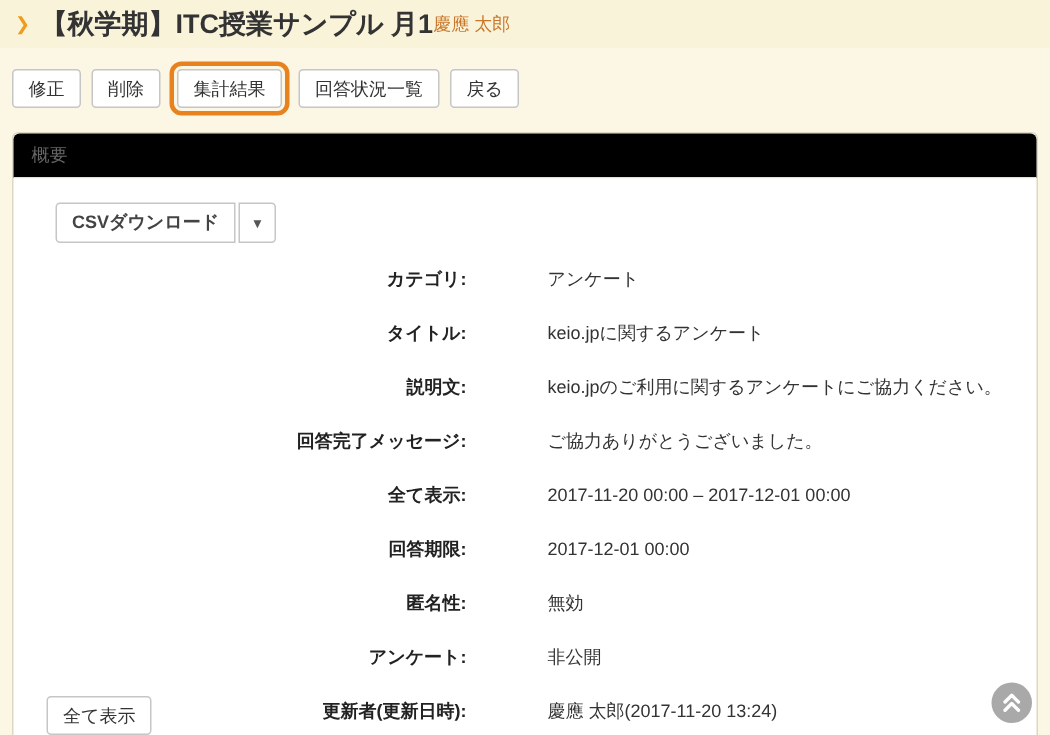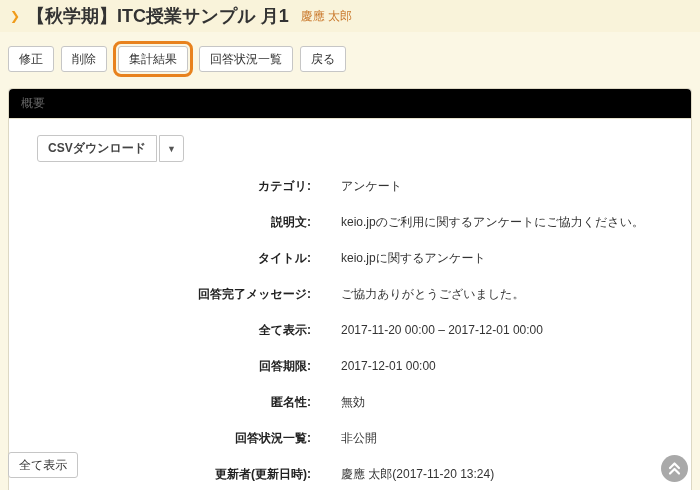--- a/index.html
+++ b/index.html
@@ -27,21 +27,21 @@
     line-height: 1;
   }
   .page-title {
     font-size: 18px;
     font-weight: bold;
     color: #333;
   }
   .user-name {
     font-size: 12px;
     color: #c9782b;
-    margin-left: 12px;
+    margin-left: 0;
   }
 
   
   .toolbar {
     display: flex;
     gap: 7px;
     padding: 14px 8px 10px 8px;
     align-items: center;
   }
   .btn {
@@ -101,43 +101,45 @@
     color: #555;
     line-height: 1;
   }
 
   
   .fields { margin-top: 16px; }
   .field-row {
     display: flex;
     align-items: baseline;
     margin-bottom: 19px;
+    gap: 24px;
   }
   .field-row:last-child { margin-bottom: 12px; }
   .field-label {
     width: 282px;
     text-align: right;
     font-size: 12px;
     font-weight: bold;
     color: #222;
     flex-shrink: 0;
   }
   .field-value {
     margin-left: 30px;
     font-size: 12px;
     color: #333;
   }
 
   
   .footer {
     position: absolute;
     left: 8px;
-    bottom: 12px;
+    bottom: 0;
     display: flex;
     gap: 22px;
+    padding-left: 23px;
   }
   .scrolltop {
     position: absolute;
     right: 12px;
     bottom: 8px;
     width: 27px;
     height: 27px;
     border-radius: 50%;
     background: #a9a9a9;
     border: none;
@@ -173,45 +175,45 @@
       <button class="btn csv-main">CSVダウンロード</button>
       <button class="btn csv-caret"><span class="caret">▼</span></button>
     </div>
 
     <div class="fields">
       <div class="field-row">
         <div class="field-label">カテゴリ:</div>
         <div class="field-value">アンケート</div>
       </div>
       <div class="field-row">
+        <div class="field-label">タイトル:</div>
+        <div class="field-value">keio.jpに関するアンケート</div>
+      </div>
+      <div class="field-row">
         <div class="field-label">説明文:</div>
         <div class="field-value">keio.jpのご利用に関するアンケートにご協力ください。</div>
       </div>
       <div class="field-row">
-        <div class="field-label">タイトル:</div>
-        <div class="field-value">keio.jpに関するアンケート</div>
-      </div>
-      <div class="field-row">
         <div class="field-label">回答完了メッセージ:</div>
         <div class="field-value">ご協力ありがとうございました。</div>
       </div>
       <div class="field-row">
         <div class="field-label">全て表示:</div>
         <div class="field-value">2017-11-20 00:00 – 2017-12-01 00:00</div>
       </div>
       <div class="field-row">
         <div class="field-label">回答期限:</div>
         <div class="field-value">2017-12-01 00:00</div>
       </div>
       <div class="field-row">
         <div class="field-label">匿名性:</div>
         <div class="field-value">無効</div>
       </div>
       <div class="field-row">
-        <div class="field-label">回答状況一覧:</div>
+        <div class="field-label">アンケート:</div>
         <div class="field-value">非公開</div>
       </div>
       <div class="field-row">
         <div class="field-label">更新者(更新日時):</div>
         <div class="field-value">慶應  太郎(2017-11-20 13:24)</div>
       </div>
     </div>
 
   </div>
 </div>

